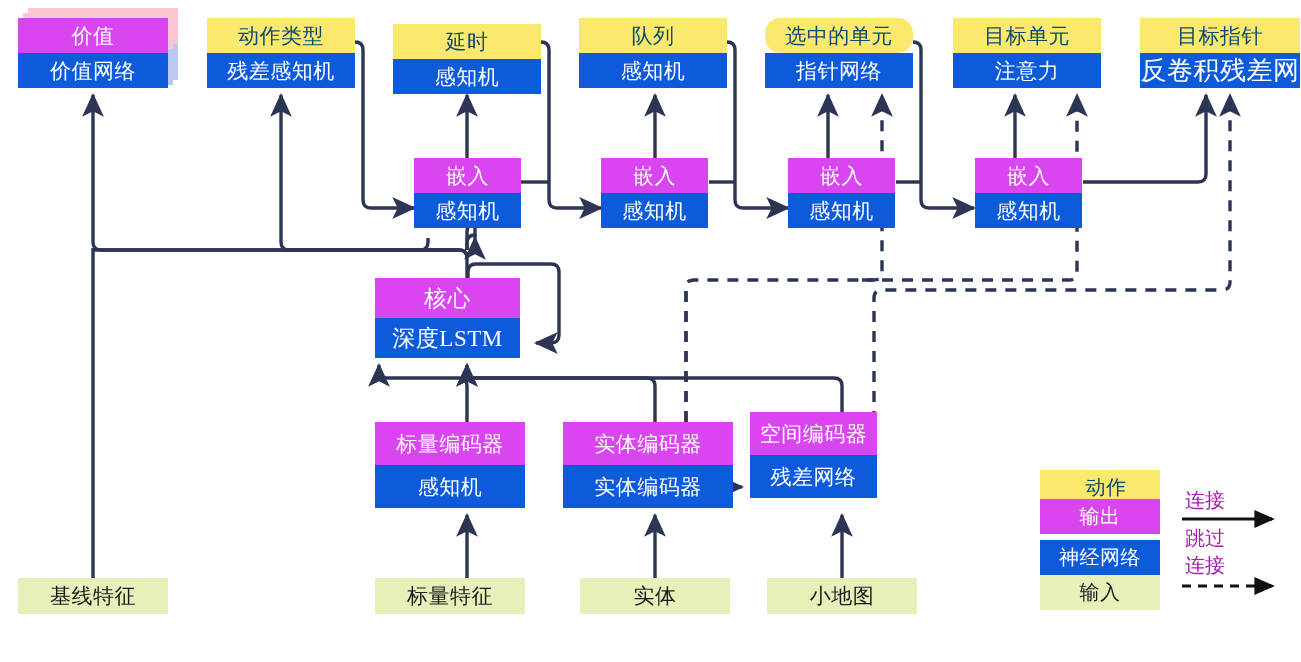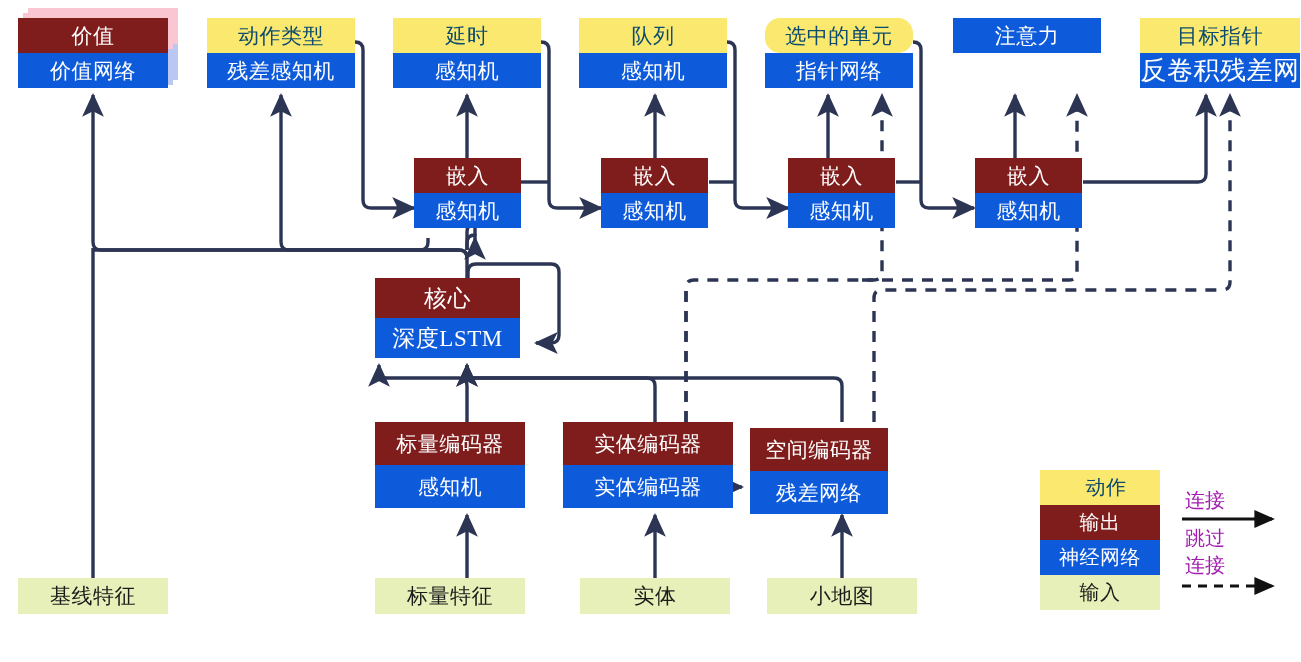--- a/index.html
+++ b/index.html
@@ -5,21 +5,21 @@
   html,body{margin:0;padding:0;background:#ffffff;}
   body{font-family:"Liberation Serif","DejaVu Serif",serif;}
   #canvas{position:relative;width:1301px;height:662px;background:#fff;overflow:hidden;}
 
   .node{position:absolute;box-sizing:border-box;}
   .cell{display:flex;align-items:center;justify-content:center;box-sizing:border-box;
         white-space:nowrap;letter-spacing:.5px;}
 
   
   .c-action{background:#fae96e;color:#0c4a6e;}
-  .c-output{background:#7f1d1d;color:#ffffff;}
+  .c-output{background:#d946ef;color:#ffffff;}
   .c-nn{background:#0d5bdb;color:#ffffff;}
   .c-input{background:#e6f0b8;color:#1a1a1a;}
 
   .shadow-pink{position:absolute;background:#f9c6d2;}
   .shadow-blue{position:absolute;background:#b9c7f2;}
 
   svg.wires{position:absolute;left:0;top:0;width:1301px;height:662px;pointer-events:none;}
 
   .legend-box{position:absolute;}
   .legend-label{position:absolute;white-space:nowrap;color:#a21caf;text-align:center;}
@@ -109,36 +109,37 @@
   <div class="node" style="left:18px;top:18px;width:150px;height:70px;">
     <div class="cell c-output" style="height:35px;font-size:21px;">价值</div>
     <div class="cell c-nn" style="height:35px;font-size:21px;">价值网络</div>
   </div>
 
   <div class="node" style="left:207px;top:18px;width:148px;height:70px;">
     <div class="cell c-action" style="height:35px;font-size:21px;">动作类型</div>
     <div class="cell c-nn" style="height:35px;font-size:21px;">残差感知机</div>
   </div>
 
-  <div class="node" style="left:393px;top:18px;width:148px;height:80px;">
+  <div class="node" style="left:393px;top:24px;width:148px;height:80px;">
     <div class="cell c-action" style="height:35px;font-size:21px;">延时</div>
     <div class="cell c-nn" style="height:35px;font-size:21px;">感知机</div>
   </div>
 
   <div class="node" style="left:579px;top:18px;width:148px;height:70px;">
     <div class="cell c-action" style="height:35px;font-size:21px;">队列</div>
     <div class="cell c-nn" style="height:35px;font-size:21px;">感知机</div>
   </div>
 
   <div class="node" style="left:765px;top:18px;width:148px;height:70px;">
     <div class="cell c-action" style="height:35px;font-size:21px;border-radius:15px;">选中的单元</div>
     <div class="cell c-nn" style="height:35px;font-size:21px;">指针网络</div>
   </div>
 
   <div class="node" style="left:953px;top:18px;width:148px;height:70px;">
+    <div class="cell c-action" style="height:35px;font-size:21px;">目标单元</div>
     <div class="cell c-nn" style="height:35px;font-size:21px;">注意力</div>
   </div>
 
   <div class="node" style="left:1140px;top:18px;width:160px;height:70px;border-radius:28px;">
     <div class="cell c-action" style="height:35px;font-size:21px;">目标指针</div>
     <div class="cell c-nn" style="height:35px;font-size:26px;">反卷积残差网</div>
   </div>
 
   <div class="node" style="left:414px;top:158px;width:107px;height:70px;">
     <div class="cell c-output" style="height:35px;font-size:21px;">嵌入</div>
@@ -168,36 +169,36 @@
   <div class="node" style="left:375px;top:422px;width:150px;height:86px;">
     <div class="cell c-output" style="height:43px;font-size:21px;">标量编码器</div>
     <div class="cell c-nn" style="height:43px;font-size:21px;">感知机</div>
   </div>
 
   <div class="node" style="left:563px;top:422px;width:170px;height:86px;">
     <div class="cell c-output" style="height:43px;font-size:21px;">实体编码器</div>
     <div class="cell c-nn" style="height:43px;font-size:21px;">实体编码器</div>
   </div>
 
-  <div class="node" style="left:750px;top:428px;width:138px;height:86px;border-radius:6px;">
+  <div class="node" style="left:750px;top:412px;width:127px;height:86px;border-radius:6px;">
     <div class="cell c-output" style="height:43px;font-size:21px;">空间编码器</div>
     <div class="cell c-nn" style="height:43px;font-size:21px;">残差网络</div>
   </div>
 
   <div class="node cell c-input" style="left:18px;top:578px;width:150px;height:36px;font-size:21px;">基线特征</div>
 
   <div class="node cell c-input" style="left:375px;top:578px;width:150px;height:36px;font-size:21px;">标量特征</div>
 
   <div class="node cell c-input" style="left:580px;top:578px;width:150px;height:36px;font-size:21px;">实体</div>
 
   <div class="node cell c-input" style="left:767px;top:578px;width:150px;height:36px;font-size:21px;">小地图</div>
 
   <div class="legend-box" style="left:1040px;top:470px;width:120px;height:140px;">
     <div class="cell c-action" style="position:absolute;left:0;top:0;width:120px;height:35px;font-size:20px;padding-left:12px;">动作</div>
-    <div class="cell c-output" style="position:absolute;left:0;top:35px;width:120px;height:35px;font-size:20px;">输出</div>
+    <div class="cell c-output" style="position:absolute;left:0;top:29px;width:120px;height:35px;font-size:20px;">输出</div>
     <div class="cell c-nn" style="position:absolute;left:0;top:70px;width:120px;height:35px;font-size:20px;">神经网络</div>
     <div class="cell c-input" style="position:absolute;left:0;top:105px;width:120px;height:35px;font-size:20px;">输入</div>
   </div>
 
   <div class="legend-label" style="left:1205px;top:487px;font-size:20px;transform:translateX(-50%);">连接</div>
   <div class="legend-label" style="left:1205px;top:525px;font-size:20px;transform:translateX(-50%);">跳过</div>
   <div class="legend-label" style="left:1205px;top:552px;font-size:20px;transform:translateX(-50%);">连接</div>
 
   <svg class="wires" viewBox="0 0 1301 662">
     <g fill="none" stroke="#111111" stroke-width="3.2">

